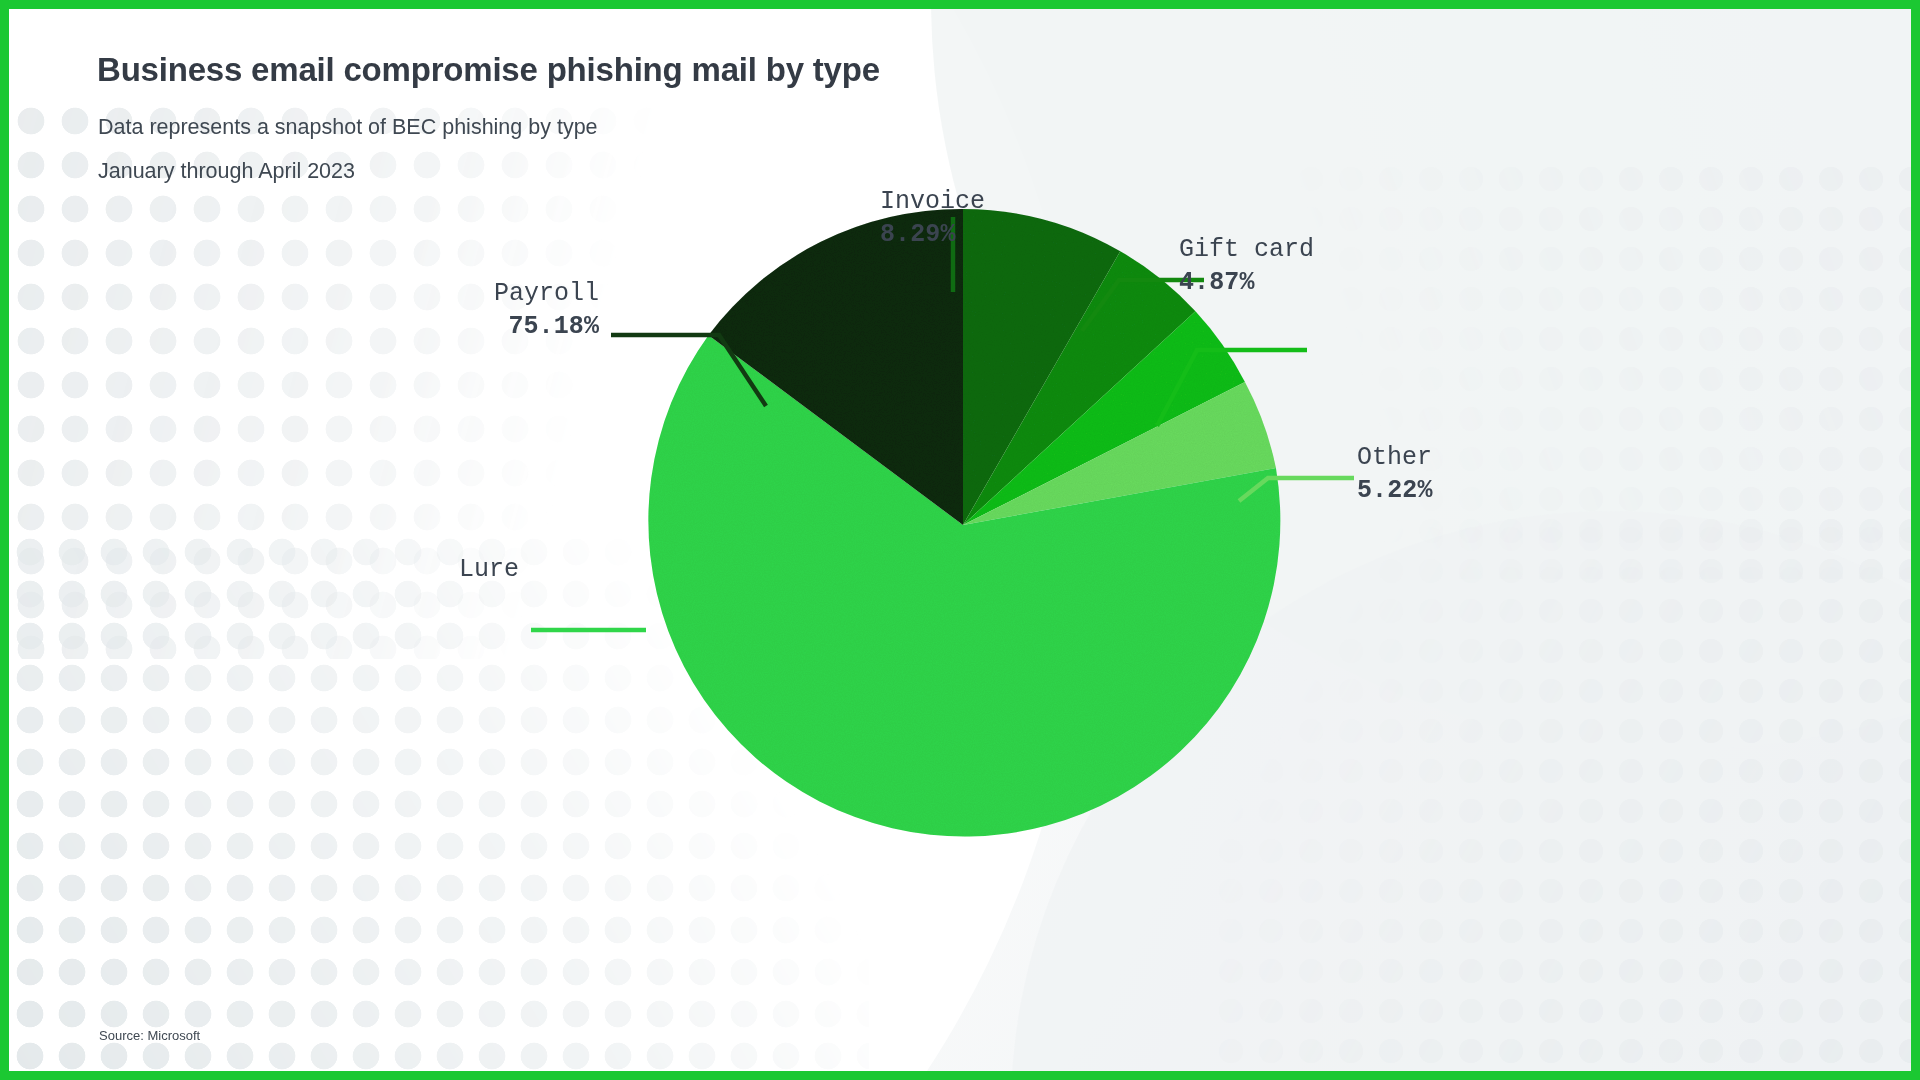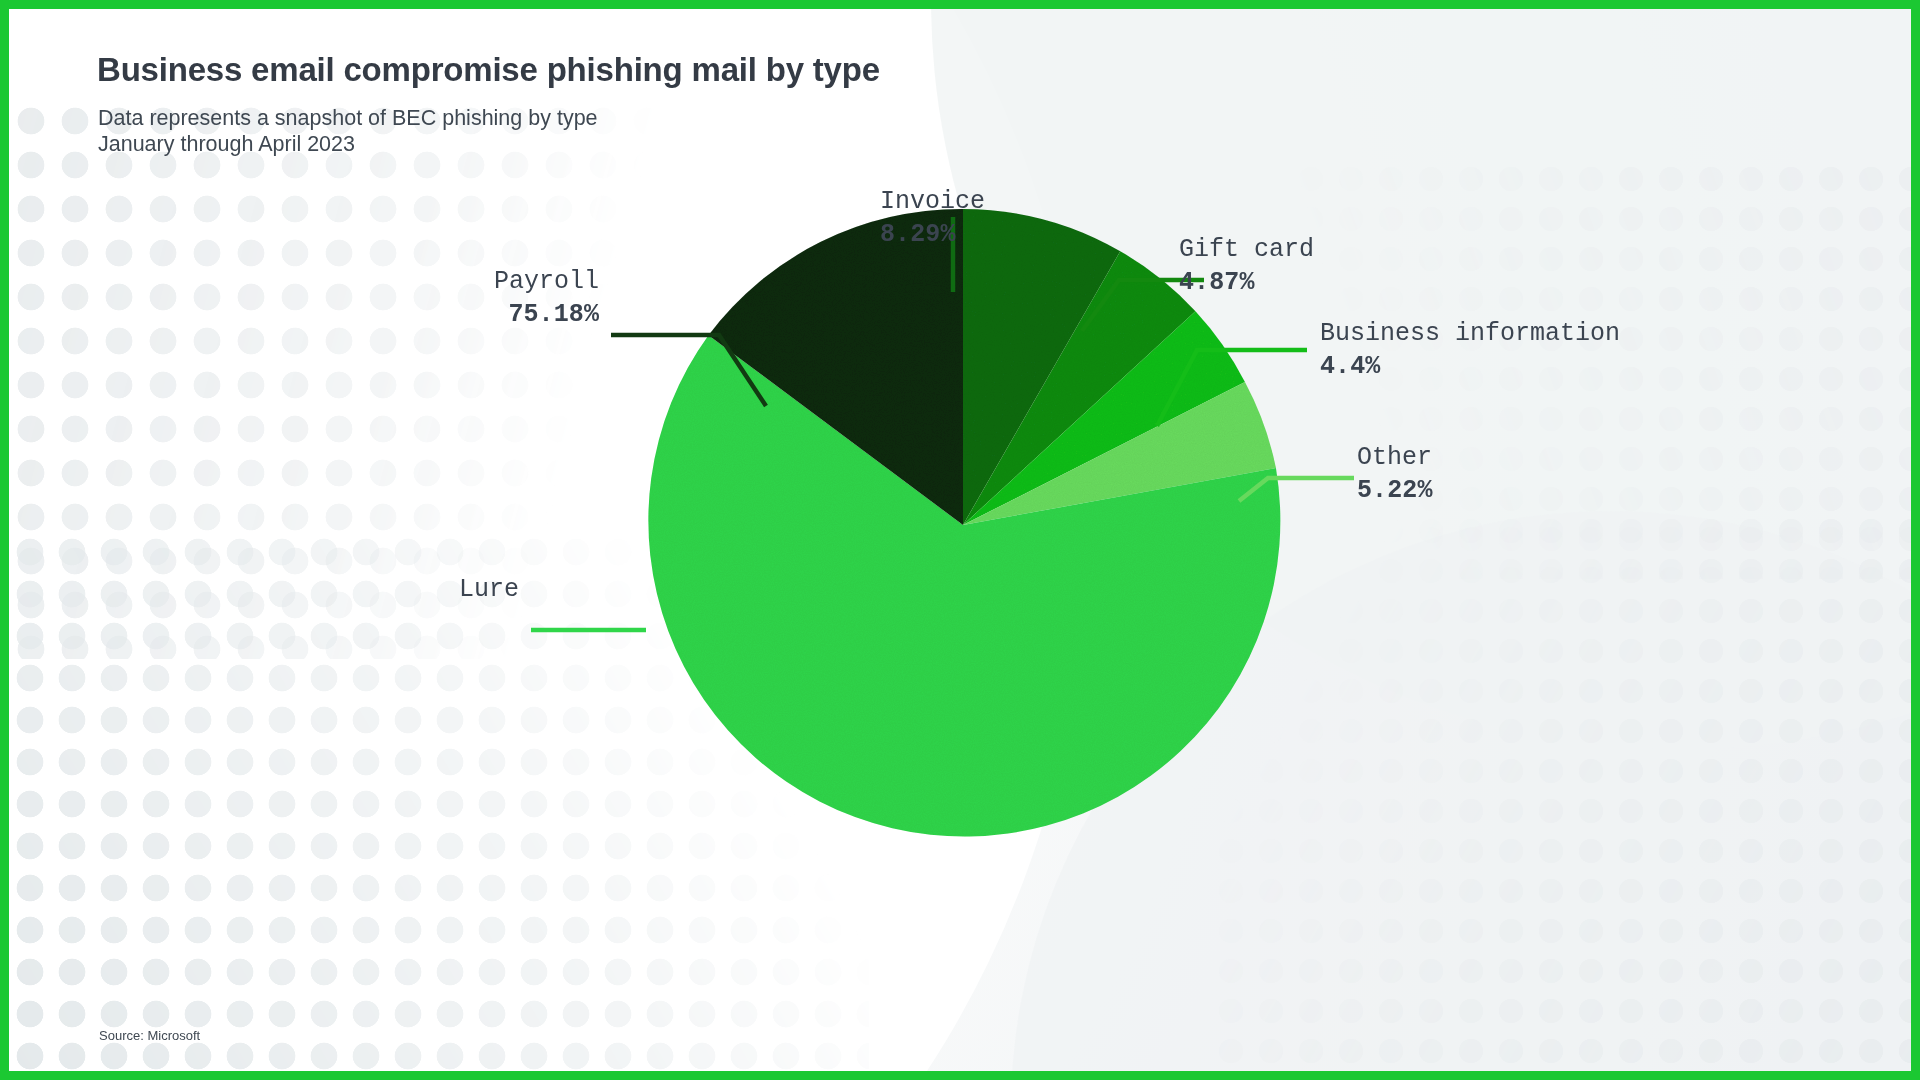--- a/index.html
+++ b/index.html
@@ -93,21 +93,21 @@
     font-weight: bold;
     color: #343b45;
     letter-spacing: -0.2px;
     white-space: nowrap;
   }
   #subtitle {
     position: absolute;
     left: 89px; top: 96px;
     font-size: 21.5px;
     color: #3f4852;
-    line-height: 26px;
+    line-height: 44px;
     white-space: pre-line;
   }
   #source {
     position: absolute;
     left: 90px; bottom: 28px;
     font-size: 13px;
     color: #3f4852;
   }
 
   #chart-area {
@@ -192,35 +192,31 @@
         <div class="lbl right" style="left:871px; top:176px;">
           <span>Invoice</span>
           <span class="val">8.29%</span>
         </div>
 
         <div class="lbl right" style="left:1170px; top:224px;">
           <span>Gift card</span>
           <span class="val">4.87%</span>
         </div>
 
-        <div class="lbl right" style="left:1311px; top:308px;">
-          <span>Business information</span>
-          <span class="val">4.4%</span>
-        </div>
 
         <div class="lbl right" style="left:1348px; top:432px;">
           <span>Other</span>
           <span class="val">5.22%</span>
         </div>
 
-        <div class="lbl left" style="left:190px; top:564px; width:320px;">
+        <div class="lbl left" style="left:190px; top:544px; width:320px;">
           <span>Lure</span>
         </div>
 
-        <div class="lbl left" style="left:230px; top:256px; width:360px;">
+        <div class="lbl left" style="left:230px; top:268px; width:360px;">
           <span>Payroll</span>
           <span class="val">75.18%</span>
         </div>
       </div>
 
       <div id="source">Source: Microsoft</div>
     </div>
   </div>
 </div>
 

